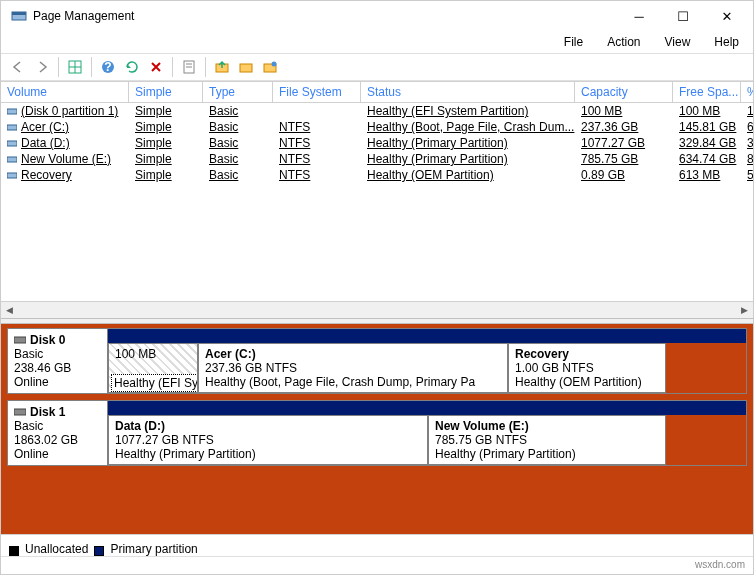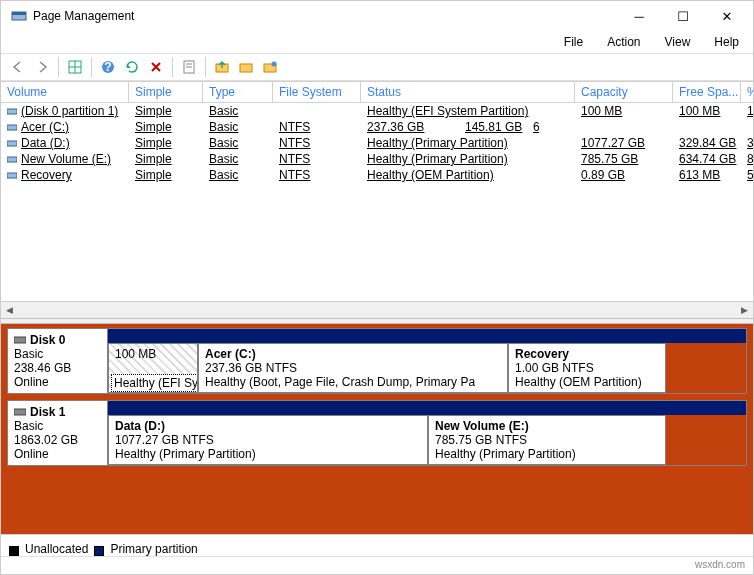--- a/index.html
+++ b/index.html
@@ -165,20 +165,21 @@
           <span class="vol-icon">
             <svg viewBox="0 0 10 10">
               <rect x="0" y="3" width="10" height="5" fill="#9bd" stroke="#369"></rect>
             </svg>
           </span>
           <span>Acer (C:)</span>
         </div>
         <div class="cell" style="width:74px">Simple</div>
         <div class="cell" style="width:70px">Basic</div>
         <div class="cell" style="width:88px">NTFS</div>
+        <div class="cell" style="width:214px">Healthy (Boot, Page File, Crash Dum...</div>
         <div class="cell" style="width:98px">237.36 GB</div>
         <div class="cell" style="width:68px">145.81 GB</div>
         <div class="cell" style="width:12px">6</div>
       </div>
       <div class="row">
         <div class="cell" style="width:128px">
           <span class="vol-icon">
             <svg viewBox="0 0 10 10">
               <rect x="0" y="3" width="10" height="5" fill="#9bd" stroke="#369"></rect>
             </svg>

